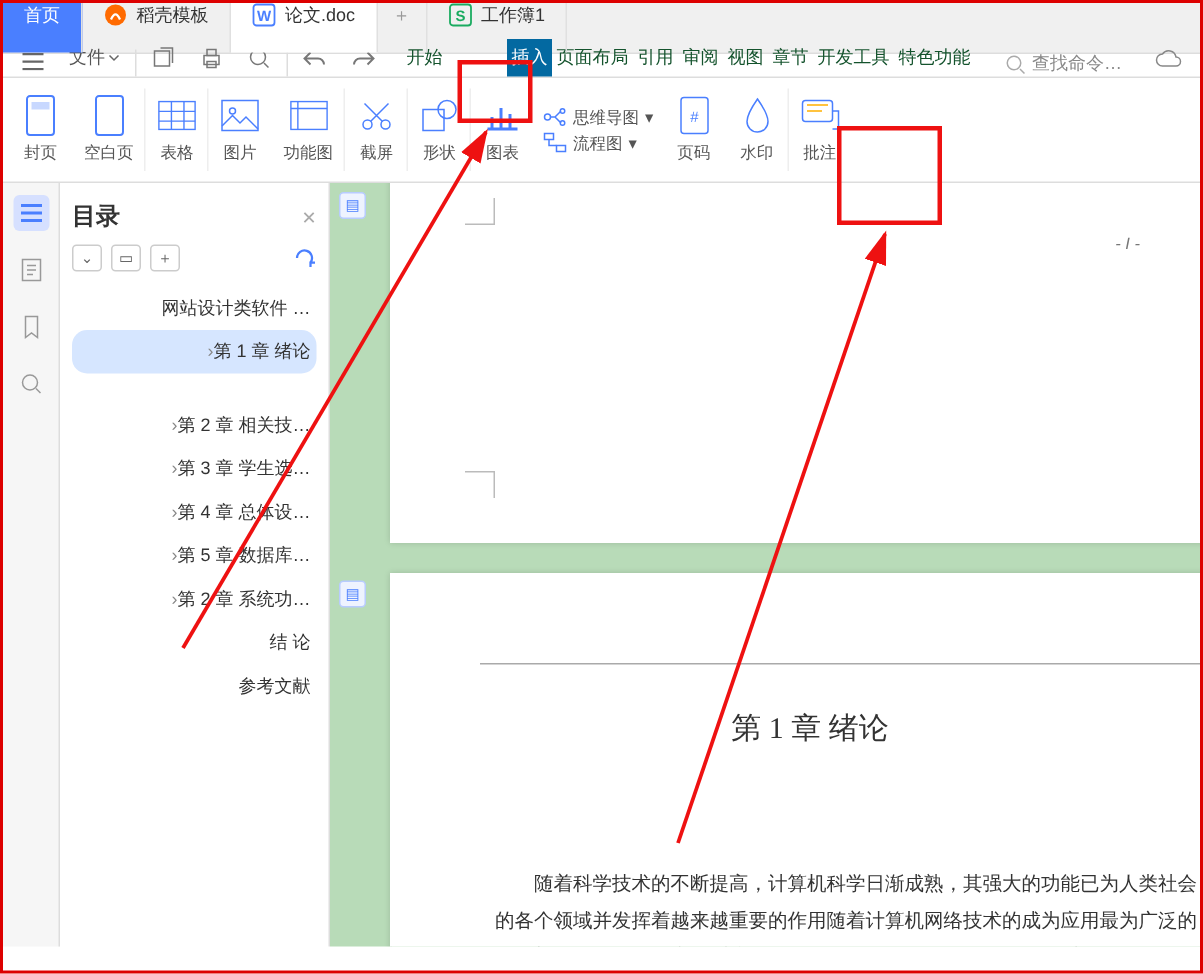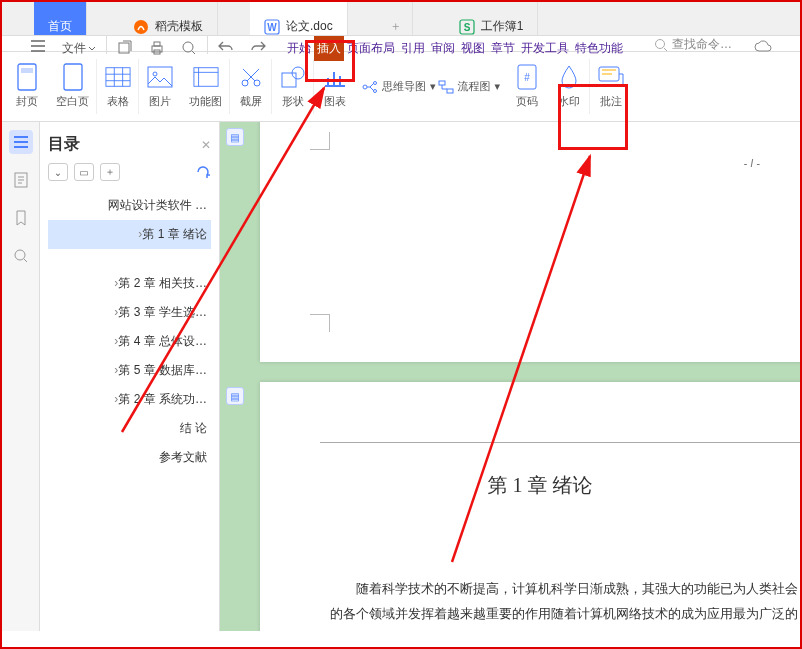--- a/index.html
+++ b/index.html
@@ -1,39 +1,39 @@
 <!DOCTYPE html>
 <html><head>
 <meta charset="utf-8">
 <style>
   * { box-sizing: border-box; margin: 0; padding: 0; }
   body { font-family: "Microsoft YaHei", sans-serif; font-size: 12px; color: #333; background: #fff; width: 802px; height: 649px; overflow: hidden; position: relative; border: 2px solid #d00; }
   
   
   .tab-bar { display: flex; height: 34px; background: #f0f0f0; border-bottom: 1px solid #ddd; }
-  .tab { display: flex; align-items: flex-end; padding: 0 14px; height: 100%; border-right: 1px solid #e0e0e0; position: relative; margin-left: 32px; }
+  .tab { display: flex; align-items: flex-start; padding: 0 14px; height: 100%; border-right: 1px solid #e0e0e0; position: relative; }
   .tab.active { background: #4a7fff; color: #fff; }
   .tab-icon { width: 16px; height: 16px; margin-right: 6px; display: inline-flex; align-items: center; justify-content: center; }
   
   
-  .filebar { display: flex; align-items: flex-start; height: 16px; background: #fff; border-bottom: 1px solid #ddd; padding: 0 22px; gap: 4px; }
+  .filebar { display: flex; align-items: flex-end; height: 16px; background: #fff; border-bottom: 1px solid #ddd; padding: 0 6px; gap: 4px; }
   .filebar .btn { padding: 4px 6px; color: #555; display: inline-flex; align-items: center; }
   .filebar .sep { width: 1px; height: 18px; background: #ddd; }
   .menu-tabs { display: flex; margin-left: 8px; }
-  .menu-tab { padding: 4px 3px; color: #4c1d95; font-size: 12px; cursor: pointer; }
-  .menu-tab.highlight { background: #c2410c; color: #fff; }
+  .menu-tab { padding: 4px 3px; color: #14532d; font-size: 12px; cursor: pointer; }
+  .menu-tab.highlight { background: #0369a1; color: #fff; margin-left: 40px; }
   .search-cmd { margin-left: auto; display: flex; align-items: center; gap: 4px; color: #888; padding: 0 8px; }
   
   
   .ribbon { display: flex; height: 70px; background: #fff; border-bottom: 1px solid #ddd; padding: 0 4px; align-items: center; }
   .ribbon-group { display: flex; flex-direction: column; align-items: center; justify-content: center; padding: 0 8px; height: 100%; position: relative; }
   .ribbon-group.sep::after { content: ''; position: absolute; right: 0; top: 10%; height: 80%; width: 1px; background: #eee; }
   .ribbon-icon { width: 26px; height: 26px; display: flex; align-items: center; justify-content: center; color: #4a7fff; }
   .ribbon-label { font-size: 11px; color: #555; margin-top: 4px; white-space: nowrap; }
-  .ribbon-stack { display: flex; flex-direction: row; gap: 2px; font-size: 11px; color: #555; padding: 0 6px; }
+  .ribbon-stack { display: flex; flex-direction: column; gap: 2px; font-size: 11px; color: #555; padding: 0 6px; }
   .ribbon-stack .row { display: flex; align-items: center; gap: 4px; }
   
   
   .main { display: flex; height: calc(100% - 136px); }
   
   
   .sidecol { width: 38px; background: #f6f6f6; border-right: 1px solid #ddd; display: flex; flex-direction: column; align-items: center; padding-top: 8px; gap: 14px; }
   .sidecol .sbtn { width: 24px; height: 24px; display: flex; align-items: center; justify-content: center; color: #888; border-radius: 4px; }
   .sidecol .sbtn.active { background: #d6e0ff; color: #4a7fff; }
   
@@ -41,21 +41,21 @@
   .outline { width: 180px; background: #fff; border-right: 1px solid #ddd; padding: 12px 8px; }
   .outline-header { display: flex; align-items: center; justify-content: space-between; margin-bottom: 8px; }
   .outline-title { font-size: 16px; font-weight: bold; }
   .outline-close { color: #aaa; }
   .outline-tools { display: flex; gap: 6px; margin-bottom: 10px; align-items: center; }
   .outline-tools .tbtn { border: 1px solid #ccc; border-radius: 3px; width: 20px; height: 18px; display: flex; align-items: center; justify-content: center; font-size: 10px; color: #666; }
   .outline-tools .refresh { margin-left: auto; color: #4a7fff; }
   .toc-list { font-size: 12px; }
   .toc-item { padding: 6px 4px; color: #333; white-space: nowrap; overflow: hidden; text-overflow: ellipsis; text-align: right; }
   .toc-item.lvl1 { padding-left: 4px; }
-  .toc-item.lvl2 { padding-left: 8px; }
+  .toc-item.lvl2 { padding-left: 8px; border-radius: 10px; }
   .toc-item.lvl3 { padding-left: 20px; }
   .toc-item.selected { background: #d6e6ff; }
   .toc-item .caret { display: inline-block; width: 10px; color: #888; }
   
   
   .docarea { flex: 1; background: #b8dbb8; position: relative; overflow: hidden; }
   .page { position: absolute; background: #fff; box-shadow: 0 0 4px rgba(0,0,0,0.15); }
   .page1 { left: 40px; top: -10px; width: 560px; height: 250px; }
   .page1 .pgnum { position: absolute; right: 60px; top: 45px; font-size: 11px; color: #777; font-style: italic; }
   .page1 .corner { position: absolute; left: 50px; top: 20px; width: 20px; height: 18px; border: 1px solid #bbb; border-top: none; border-left: none;}

